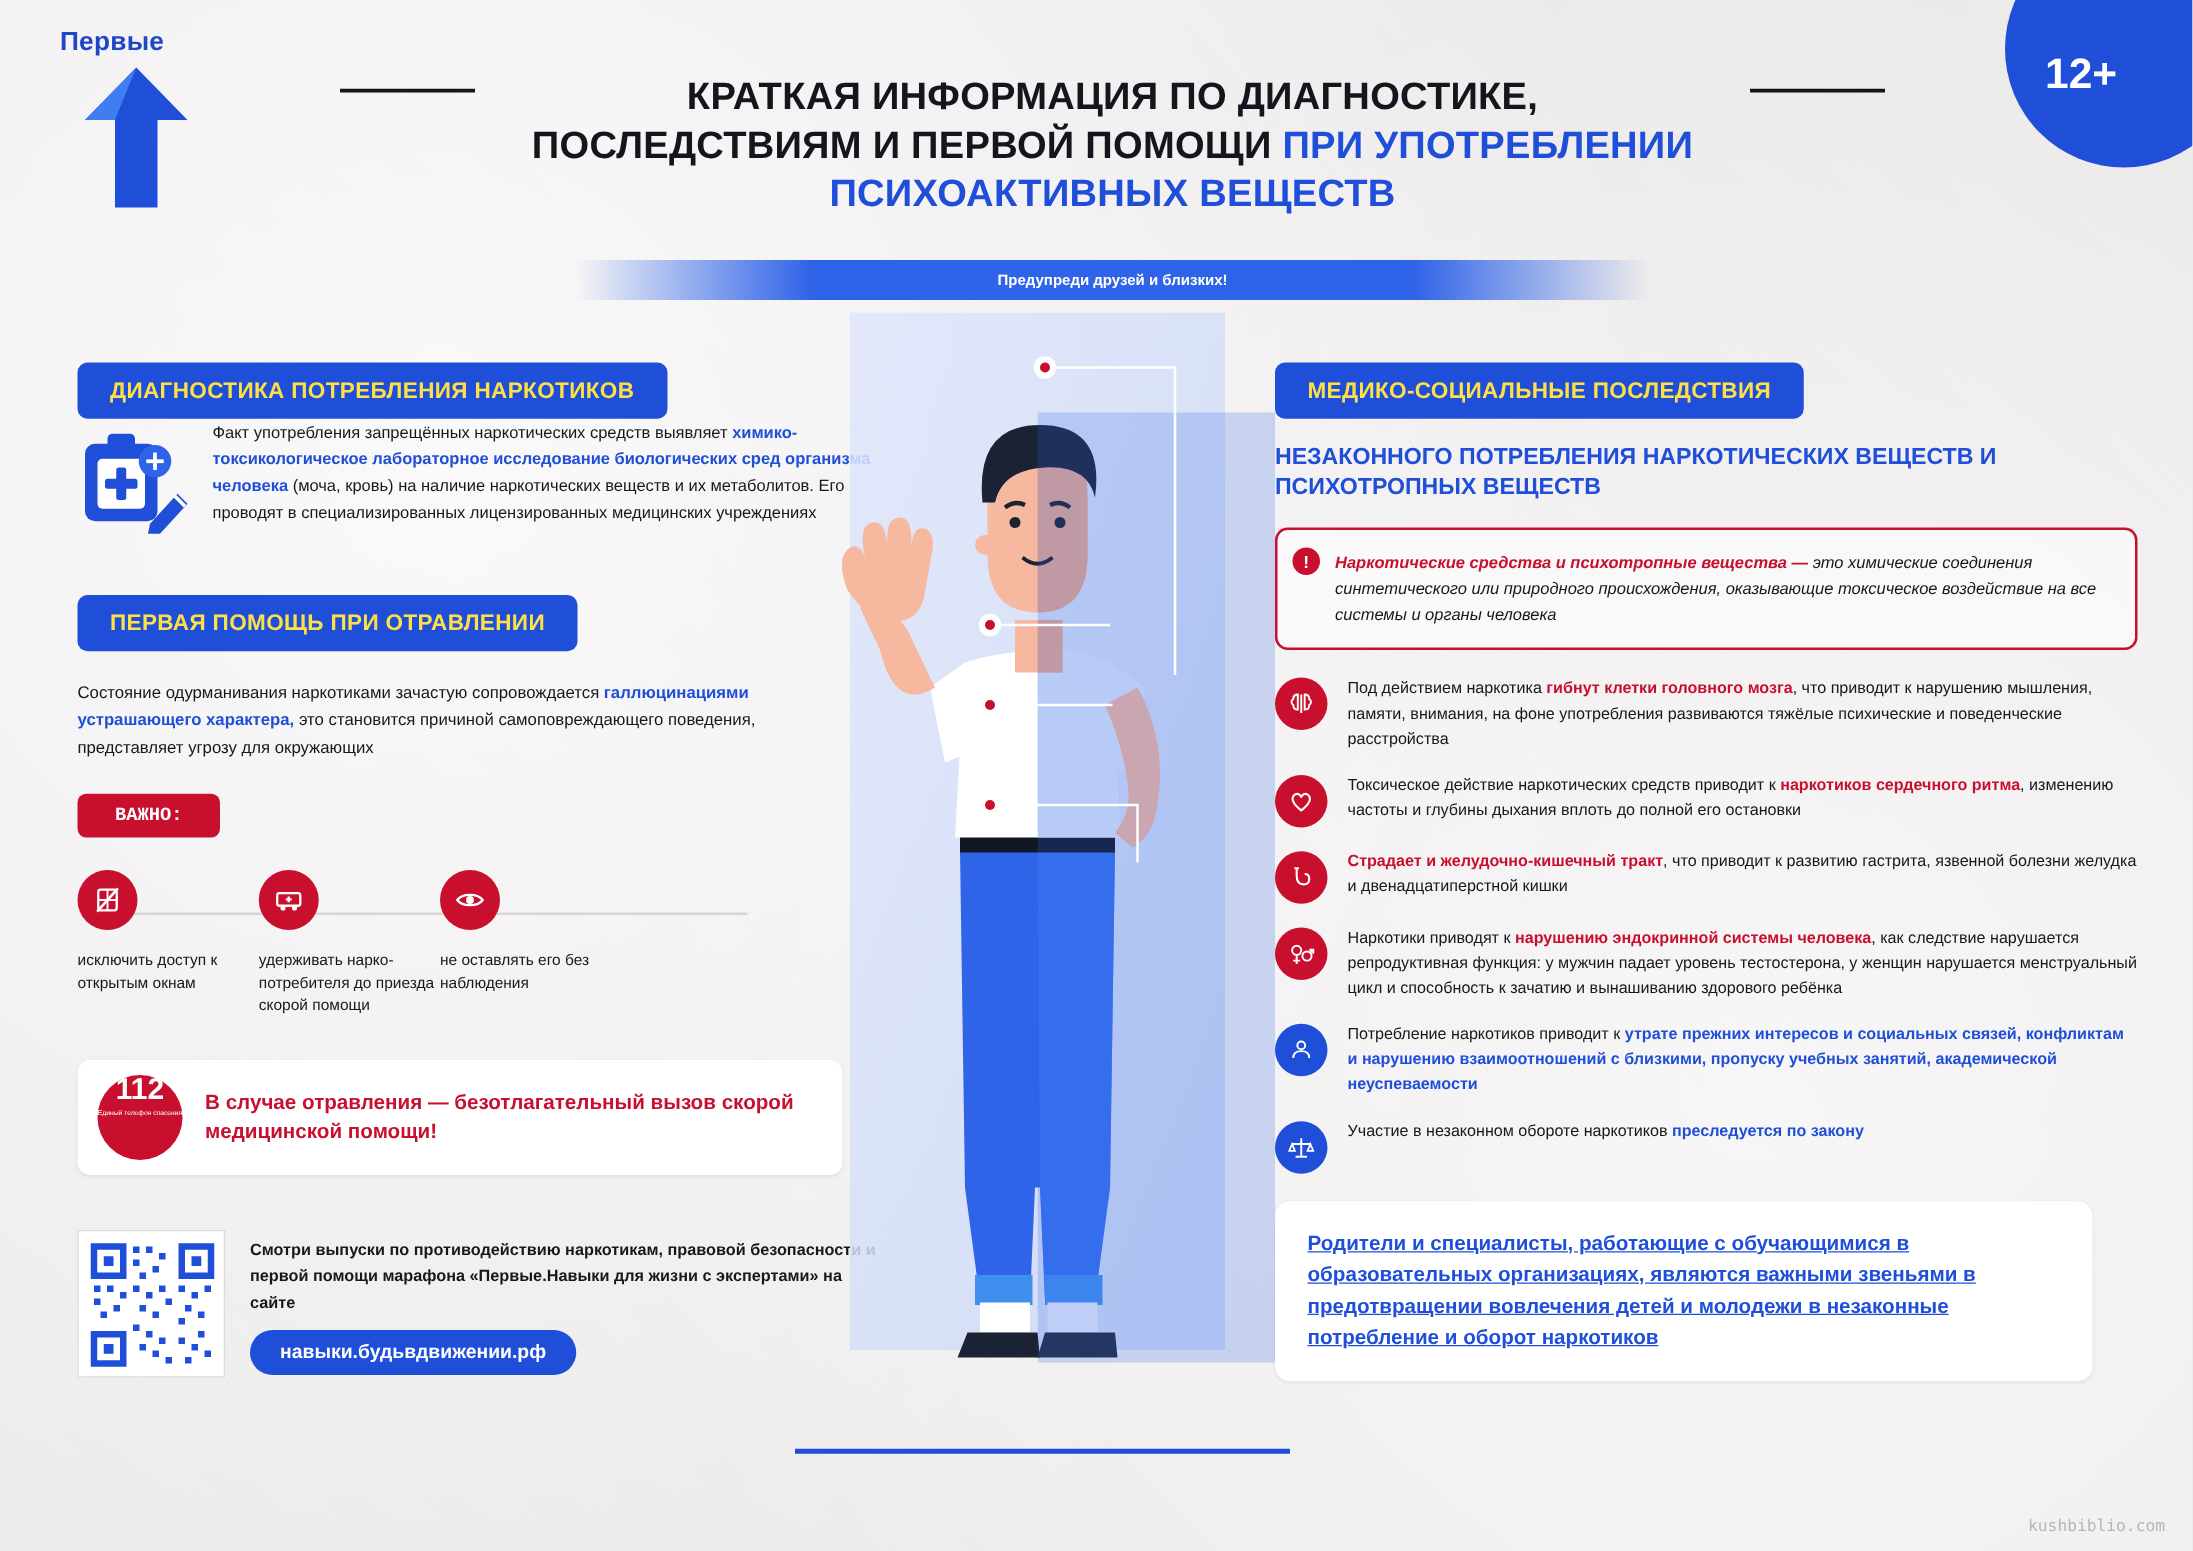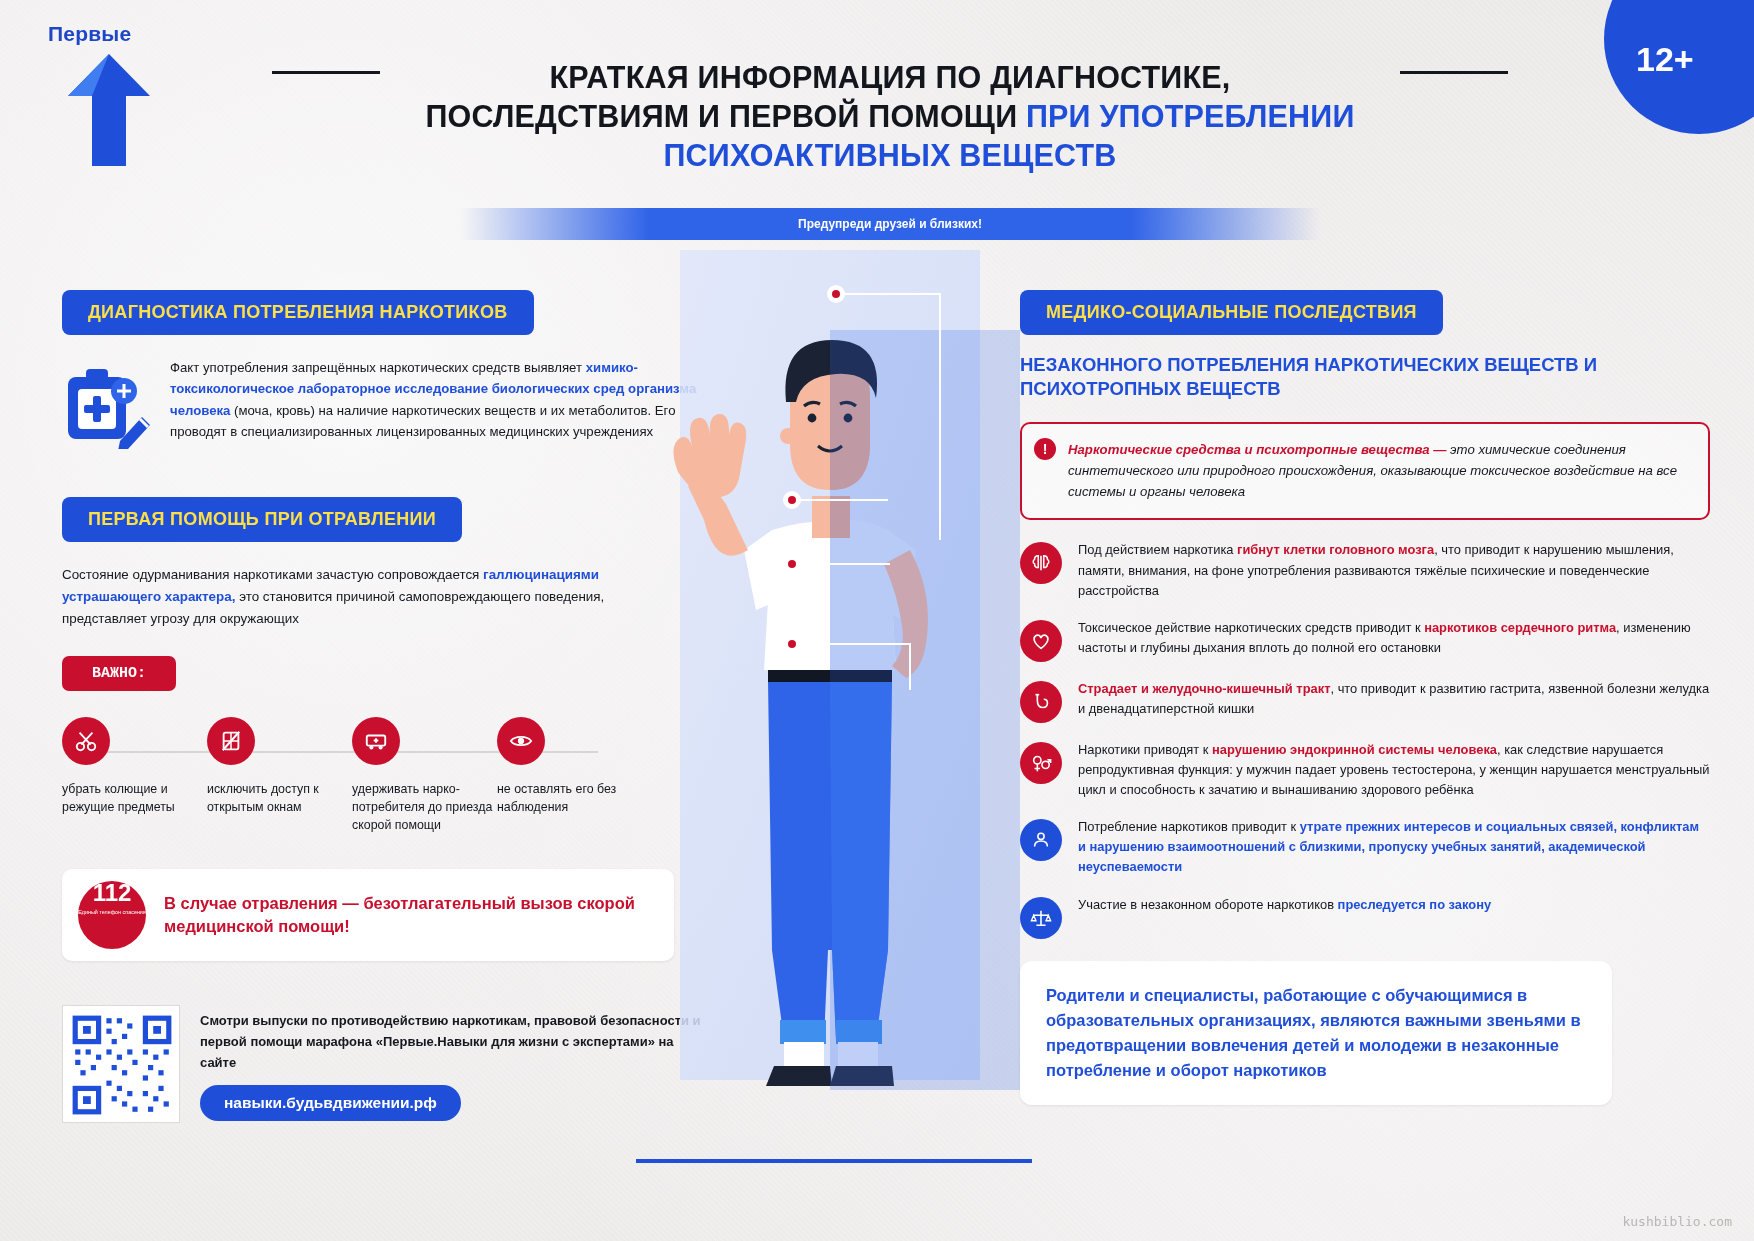--- a/index.html
+++ b/index.html
@@ -62,21 +62,21 @@
   .subbar span { color: #fff; font-size: 12px; font-weight: bold; }
 
   
   .pill {
     background: #1f4ed8; color: #fde047; font-weight: bold; font-size: 18px;
     border-radius: 8px; padding: 12px 26px; display: inline-block; letter-spacing: .3px;
   }
 
   
   .left-col { position: absolute; left: 62px; top: 290px; width: 640px; }
-  .diag-body { display: flex; gap: 16px; margin-top: 22px; }
+  .diag-body { display: flex; gap: 16px; }
   .diag-icon { width: 92px; flex: 0 0 92px; padding-top: 6px; }
   .diag-text { font-size: 13.2px; line-height: 1.62; color: #15181f; }
   .b-blue { color: #1f4ed8; font-weight: bold; }
 
   .first-aid-title { margin-top: 44px; }
   .first-aid-text { margin-top: 22px; font-size: 13.4px; line-height: 1.64; color: #15181f; width: 600px; }
   .b-red { color: #c8102e; font-weight: bold; }
 
   .important-pill {
     margin-top: 26px; background: #c8102e; color: #fff; font-weight: bold; font-size: 15px;
@@ -138,23 +138,23 @@
   .conseq { margin-top: 20px; }
   .crow { display: flex; gap: 16px; margin-bottom: 17px; align-items: flex-start; }
   .crow .cic {
     width: 42px; height: 42px; flex: 0 0 42px; border-radius: 50%; background: #c8102e;
     display: flex; align-items: center; justify-content: center; margin-top: 2px;
   }
   .crow .cic.blue { background: #1f4ed8; }
   .crow p { font-size: 12.9px; line-height: 1.56; color: #15181f; }
 
   .bottom-note {
-    margin-top: 22px; width: 592px; background: #fff; border-radius: 12px; padding: 22px 26px;
+    margin-top: 22px; width: 654px; background: #fff; border-radius: 12px; padding: 22px 26px;
     box-shadow: 0 1px 3px rgba(0,0,0,.07);
-    color: #1f4ed8; font-weight: bold; font-size: 16.5px; line-height: 1.52;
+    color: #1f4ed8; font-weight: bold; font-size: 16.5px; line-height: 1.52; text-decoration: underline;
   }
 
   .watermark {
     position: absolute; right: 22px; bottom: 12px; font-size: 13px; color: #b9b5b5;
     font-family: "DejaVu Sans Mono", monospace;
   }
   .base-line {
     position: absolute; left: 636px; bottom: 78px; width: 396px; height: 4px; background: #1f4ed8;
   }
 </style>
@@ -217,30 +217,20 @@
 
     <div class="first-aid-text">
       <span>Состояние одурманивания наркотиками зачастую сопровождается </span><span class="b-blue">галлюцинациями устрашающего характера,</span><span> это становится причиной самоповреждающего поведения, представляет угрозу для окружающих</span>
     </div>
 
     <div class="important-pill">ВАЖНО:</div>
 
     <div class="steps">
       <div class="steps-line"></div>
       <div class="steps-row">
-        <div class="step">
-          <div class="circ">
-            <svg viewBox="0 0 26 26" width="24" height="24">
-              <circle cx="7" cy="19" r="4" fill="none" stroke="#fff" stroke-width="2"></circle>
-              <circle cx="19" cy="19" r="4" fill="none" stroke="#fff" stroke-width="2"></circle>
-              <path d="M6 4 L18 17 M20 4 L8 17" stroke="#fff" stroke-width="2" fill="none"></path>
-            </svg>
-          </div>
-          <p>убрать колющие и режущие предметы</p>
-        </div>
         <div class="step">
           <div class="circ">
             <svg viewBox="0 0 26 26" width="24" height="24">
               <rect x="5" y="4" width="16" height="18" rx="2" fill="none" stroke="#fff" stroke-width="2"></rect>
               <path d="M13 4 L13 22 M5 13 L21 13" stroke="#fff" stroke-width="1.6"></path>
               <path d="M4 23 L22 3" stroke="#fff" stroke-width="2.2"></path>
             </svg>
           </div>
           <p>исключить доступ к открытым окнам</p>
         </div>

